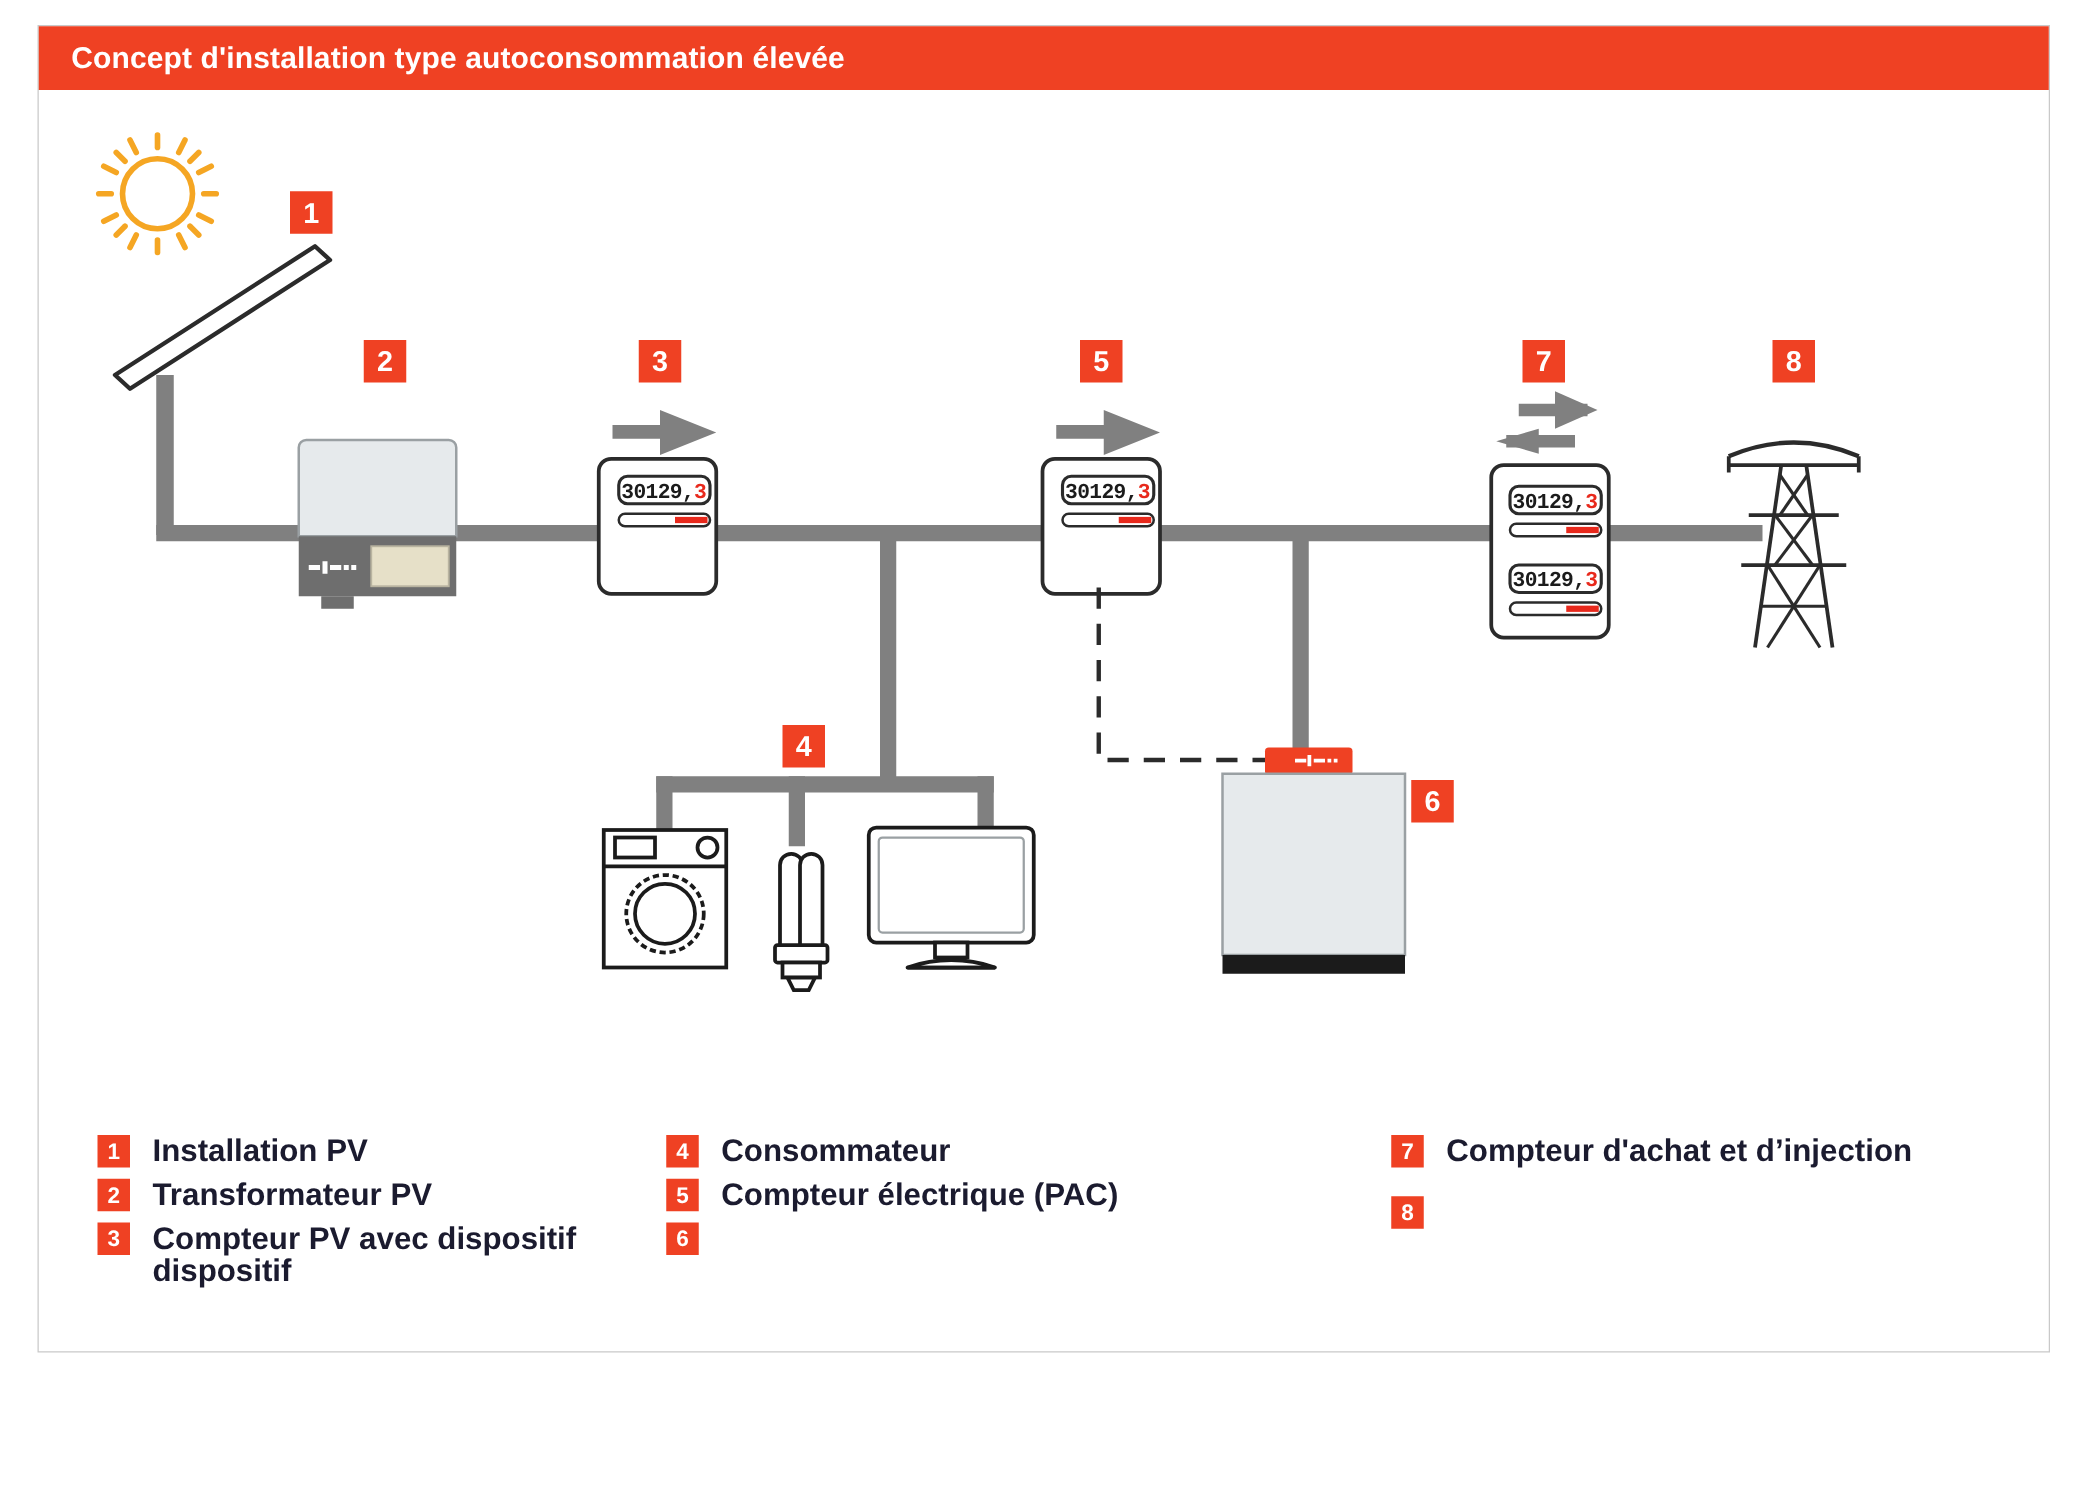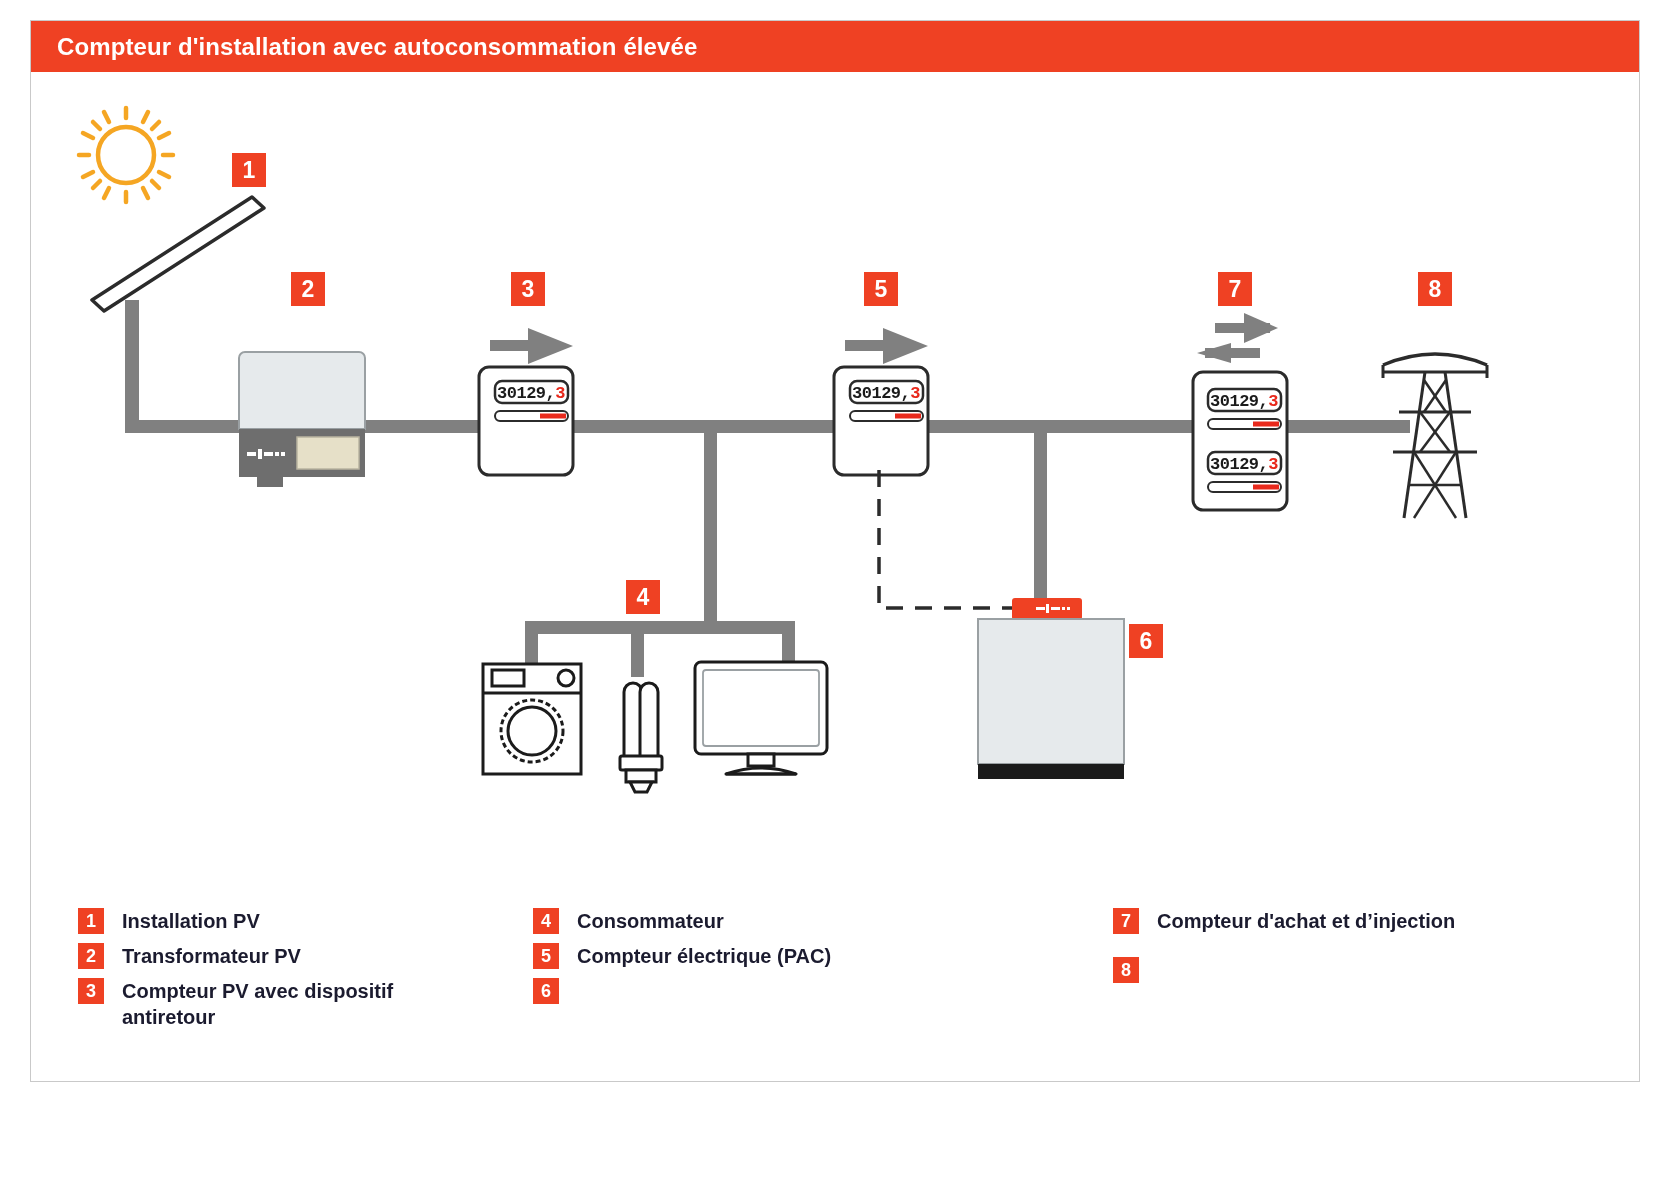--- a/index.html
+++ b/index.html
@@ -30,34 +30,34 @@
   .chip.leg{width:26px;height:26px;font-size:18px;}
   
   #canvas{position:absolute;left:0;top:0;width:1670px;height:959px;}
   svg{position:absolute;left:0;top:0;}
   
   .legend{position:absolute;left:78px;top:908px;width:1530px;height:150px;}
   .legcol{position:absolute;top:0;}
   .legrow{position:relative;margin-bottom:9px;display:flex;align-items:flex-start;}
   .legrow .chip.leg{position:relative;flex:0 0 26px;}
   .legtext{
-    margin-left:18px;font-size:20px;font-weight:bold;color:#1b1b2f;
+    margin-left:18px;font-size:25px;font-weight:bold;color:#1b1b2f;
     line-height:26px;font-family:"Liberation Sans",sans-serif;
   }
   .legtext .l2{display:block;}
 </style>
 </head>
 <body>
 
 <div id="page">
 
   <div class="frame"></div>
 
   <div class="title-bar">
-    <span class="title-text">Compteur d'installation avec autoconsommation élevée</span>
+    <span class="title-text">Concept d'installation type autoconsommation élevée</span>
   </div>
 
   <div id="canvas">
   <svg width="1670" height="1196" viewBox="0 0 1670 1196" xmlns="http://www.w3.org/2000/svg">
 
     <g stroke="#f5a623" stroke-width="4.5" fill="none" stroke-linecap="round">
       <circle cx="126" cy="155" r="28"></circle>
       <line x1="126" y1="108" x2="126" y2="118"></line>
       <line x1="126" y1="192" x2="126" y2="202"></line>
       <line x1="79" y1="155" x2="89" y2="155"></line>
@@ -253,21 +253,21 @@
       <div class="legrow">
         <div class="chip leg">2</div>
         <div class="legtext">
           <span>Transformateur PV</span>
         </div>
       </div>
       <div class="legrow">
         <div class="chip leg">3</div>
         <div class="legtext">
           <span>Compteur PV avec dispositif</span>
-          <span class="l2">antiretour</span>
+          <span class="l2">dispositif</span>
         </div>
       </div>
     </div>
 
     <div class="legcol" style="left:455px;width:590px;">
       <div class="legrow">
         <div class="chip leg">4</div>
         <div class="legtext">
           <span>Consommateur</span>
         </div>

